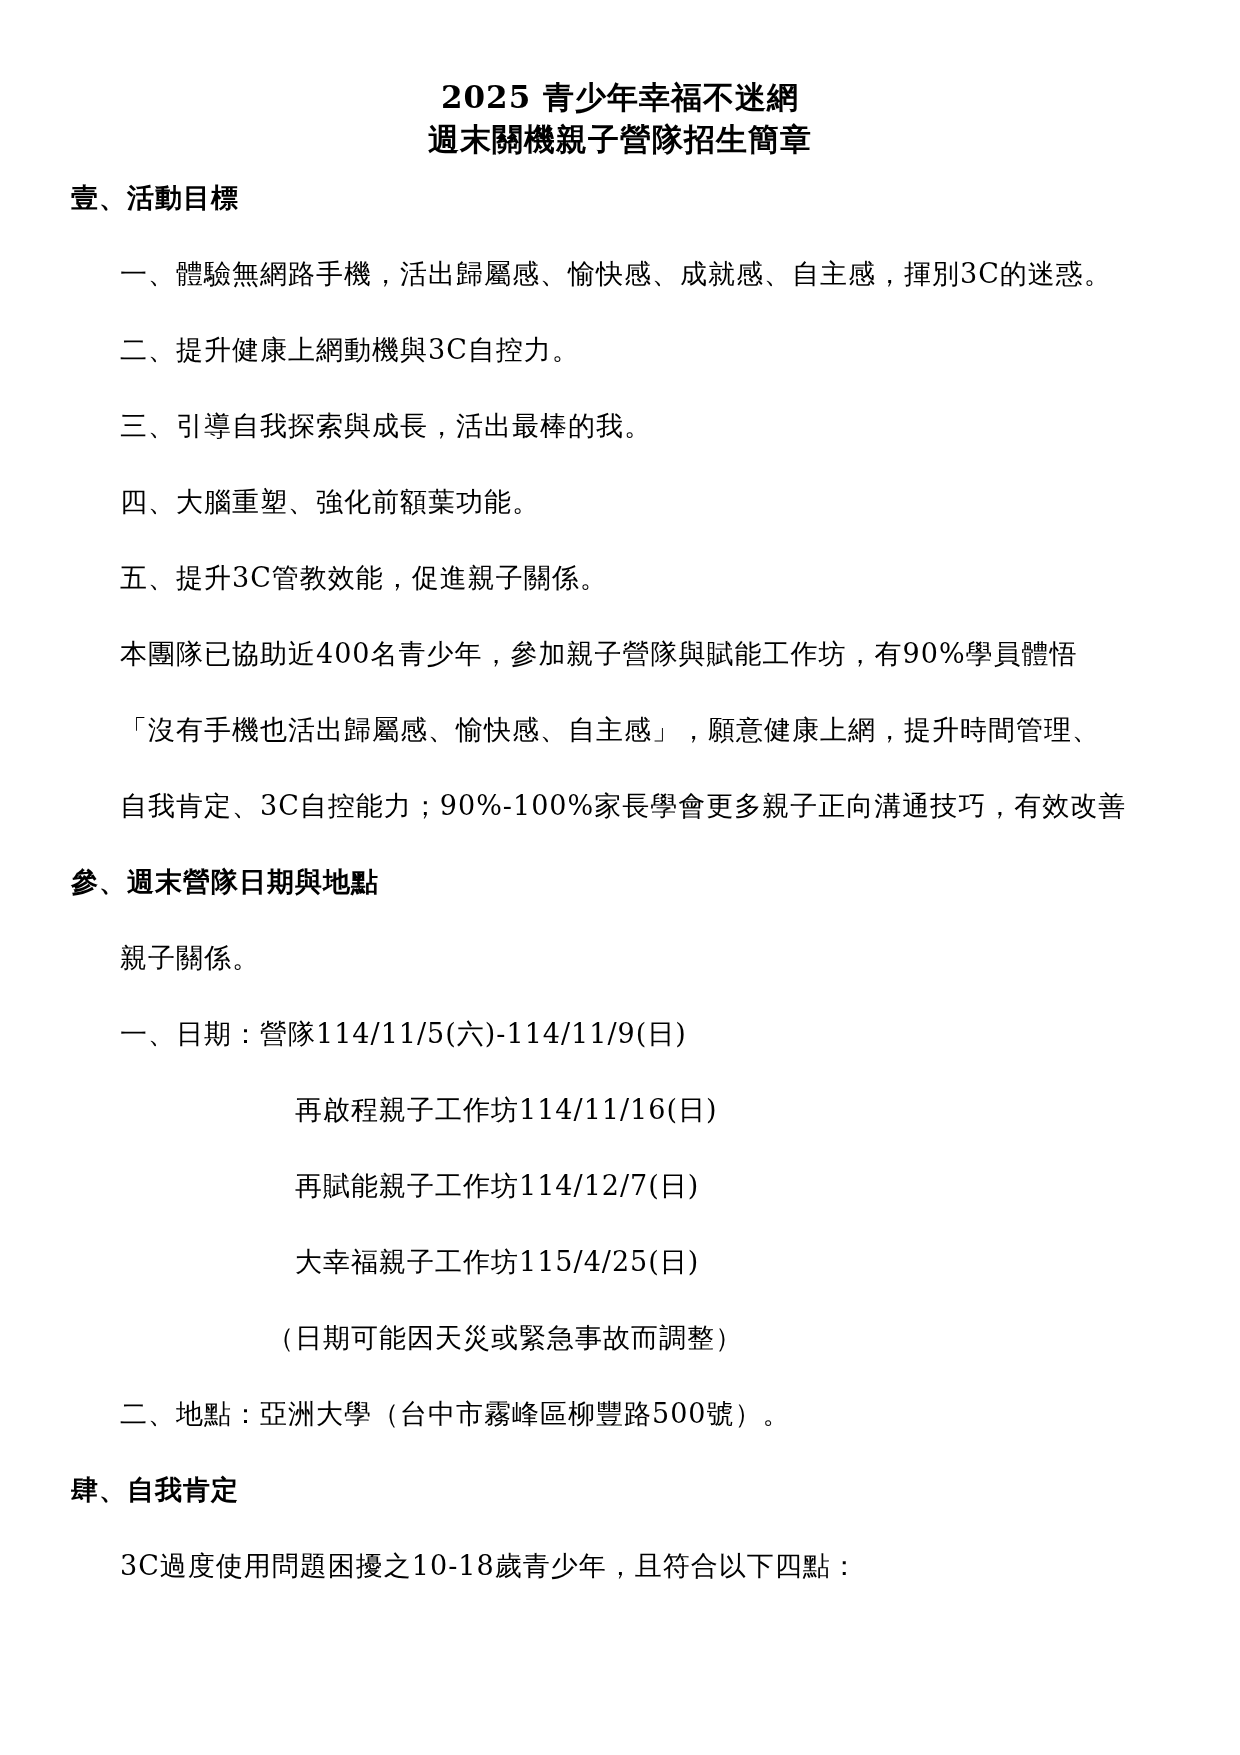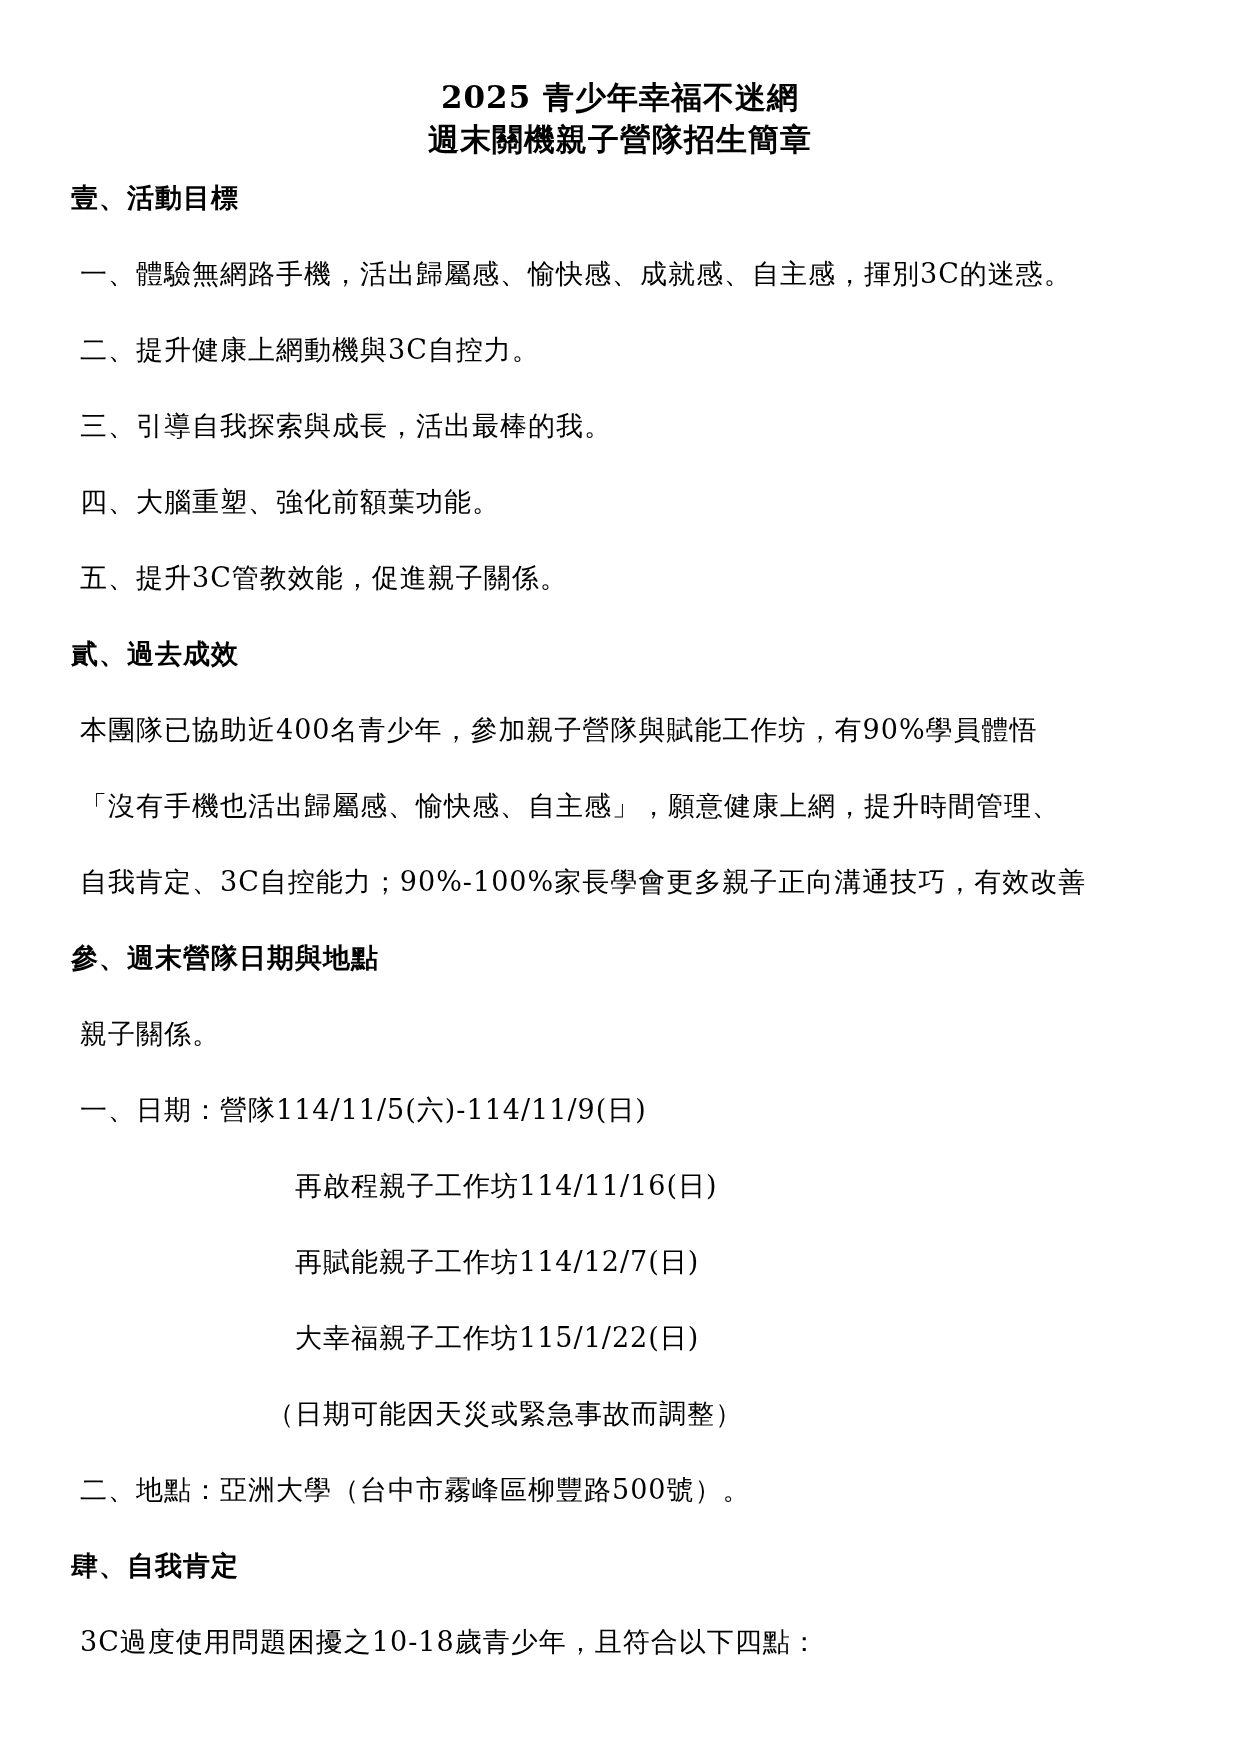--- a/index.html
+++ b/index.html
@@ -25,21 +25,21 @@
   .title-line { height: 42px; line-height: 42px; white-space: nowrap; }
   .content { padding-top: 0; }
   .line {
     height: 76px;
     line-height: 76px;
     font-size: 27px;
     white-space: nowrap;
     letter-spacing: 1px;
   }
   .heading { padding-left: 71px; font-weight: bold; }
-  .item    { padding-left: 80px; }
+  .item    { padding-left: 120px; }
   .sub     { padding-left: 295px; }
   .note    { padding-left: 267px; }
 </style>
 </head>
 <body>
 
 <div class="page">
 
   <div class="title-block">
     <div class="title-line">2025 青少年幸福不迷網</div>
@@ -48,31 +48,30 @@
 
   <div class="content">
 
     <div class="line heading">壹、活動目標</div>
     <div class="line item">一、體驗無網路手機，活出歸屬感、愉快感、成就感、自主感，揮別3C的迷惑。</div>
     <div class="line item">二、提升健康上網動機與3C自控力。</div>
     <div class="line item">三、引導自我探索與成長，活出最棒的我。</div>
     <div class="line item">四、大腦重塑、強化前額葉功能。</div>
     <div class="line item">五、提升3C管教效能，促進親子關係。</div>
 
-    <div class="line heading">貳、過去成效</div>
     <div class="line item">本團隊已協助近400名青少年，參加親子營隊與賦能工作坊，有90%學員體悟</div>
     <div class="line item">「沒有手機也活出歸屬感、愉快感、自主感」，願意健康上網，提升時間管理、</div>
     <div class="line item">自我肯定、3C自控能力；90%-100%家長學會更多親子正向溝通技巧，有效改善</div>
     <div class="line heading">參、週末營隊日期與地點</div>
 
     <div class="line item">親子關係。</div>
     <div class="line item">一、日期：營隊114/11/5(六)-114/11/9(日)</div>
     <div class="line sub">再啟程親子工作坊114/11/16(日)</div>
     <div class="line sub">再賦能親子工作坊114/12/7(日)</div>
-    <div class="line sub">大幸福親子工作坊115/1/22(日)</div>
+    <div class="line sub">大幸福親子工作坊115/4/25(日)</div>
     <div class="line note">（日期可能因天災或緊急事故而調整）</div>
     <div class="line item">二、地點：亞洲大學（台中市霧峰區柳豐路500號）。</div>
 
     <div class="line heading">肆、自我肯定</div>
     <div class="line item">3C過度使用問題困擾之10-18歲青少年，且符合以下四點：</div>
 
   </div>
 </div>
 
 </body></html>

